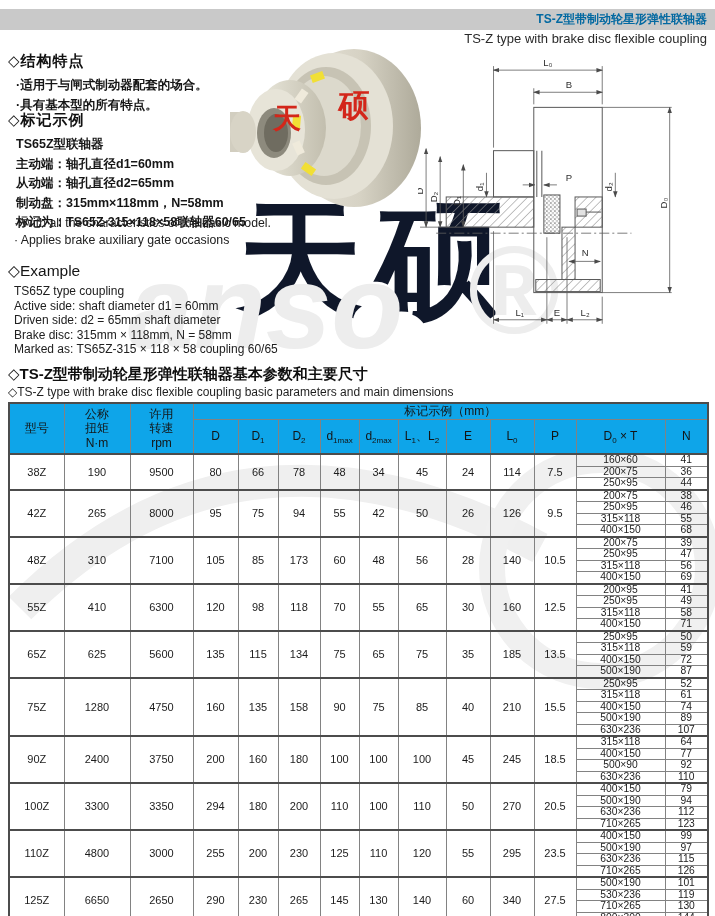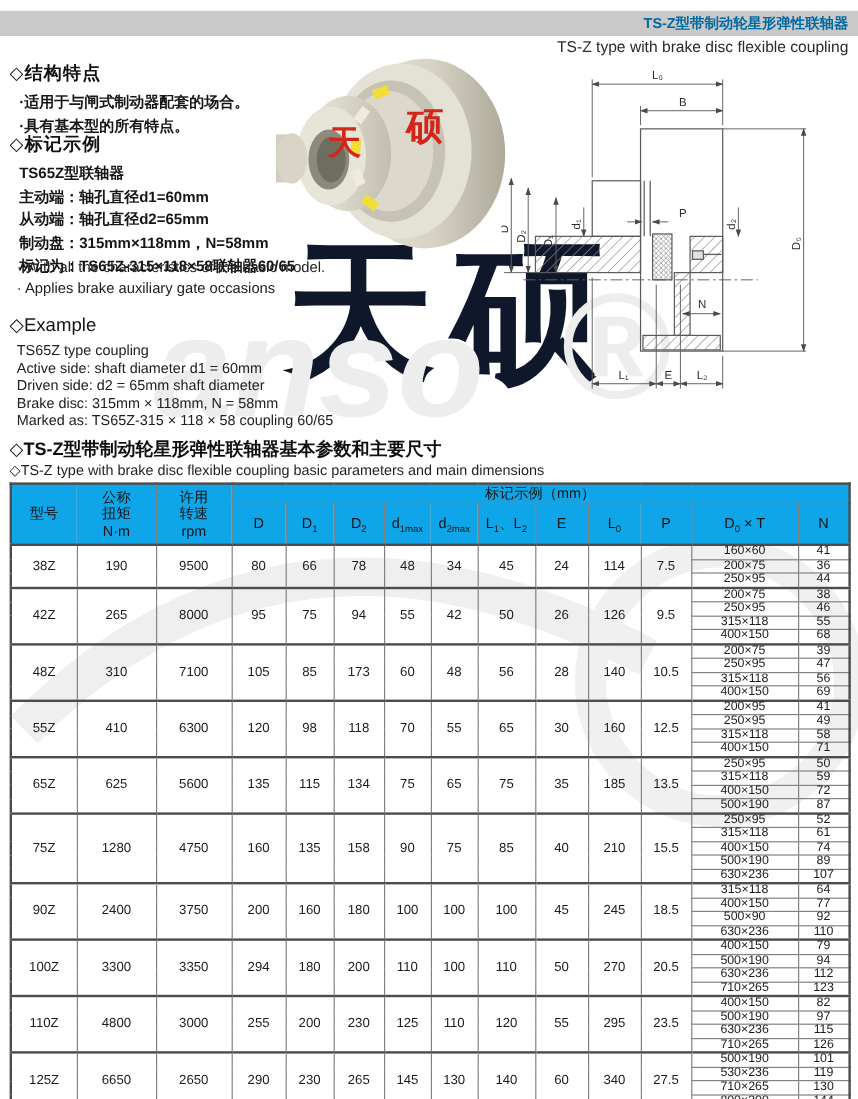--- a/index.html
+++ b/index.html
@@ -475,21 +475,21 @@
           <td rowspan="4">255</td>
           <td rowspan="4">200</td>
           <td rowspan="4">230</td>
           <td rowspan="4">125</td>
           <td rowspan="4">110</td>
           <td rowspan="4">120</td>
           <td rowspan="4">55</td>
           <td rowspan="4">295</td>
           <td rowspan="4">23.5</td>
           <td class="disc">400×150</td>
-          <td class="disc">82</td>
+          <td class="disc">99</td>
         </tr>
         <tr>
           <td class="disc">500×190</td>
           <td class="disc">97</td>
         </tr>
         <tr>
           <td class="disc">630×236</td>
           <td class="disc">115</td>
         </tr>
         <tr>

